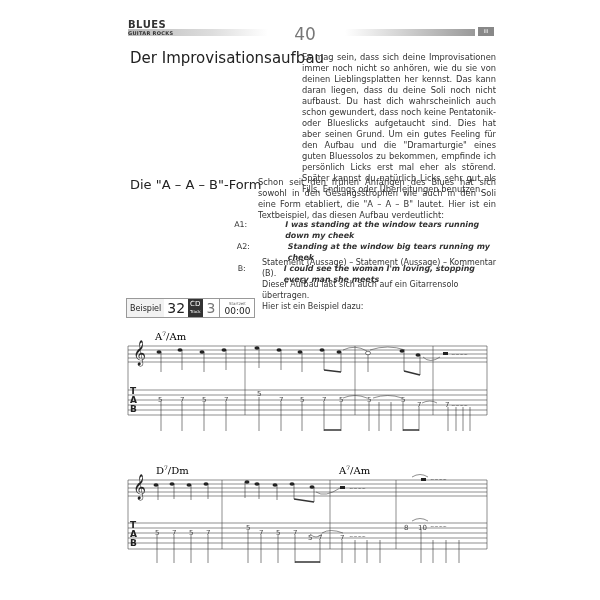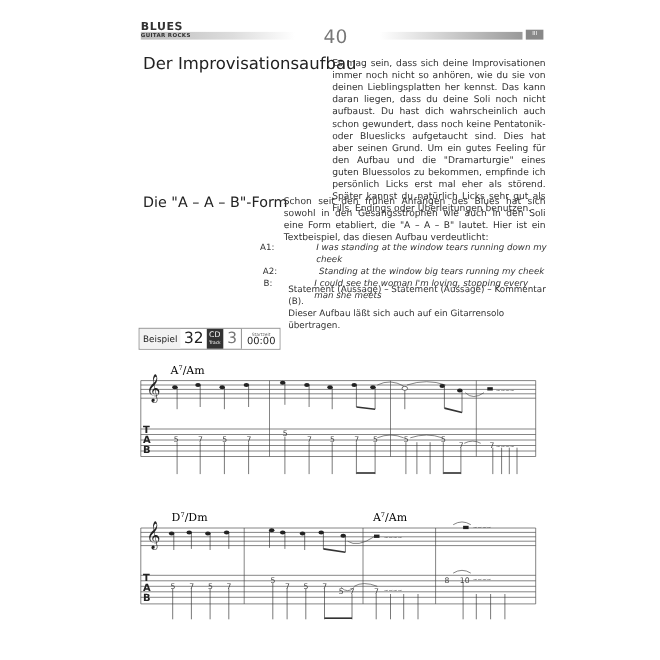--- a/index.html
+++ b/index.html
@@ -12,21 +12,21 @@
   .page-no { left:290px; top:24px; width:30px; text-align:center; font-size:17px; color:#777; }
   .corner-mark { left:478px; top:27px; width:16px; height:9px; background:#888; color:#fff; font-size:5px; text-align:center; line-height:9px; }
   h1.title { left:130px; top:49px; margin:0; font-size:15px; font-weight:normal; color:#222; }
   h2.sub { left:130px; top:177px; margin:0; font-size:13px; font-weight:normal; color:#222; }
   .para { font-size:8.3px; line-height:11px; text-align:justify; color:#333; }
   .p1 { left:302px; top:52px; width:194px; }
   .p2 { left:258px; top:177px; width:238px; }
   .lyrics { left:228px; top:219px; width:270px; font-size:7.9px; line-height:11px; }
   .lyrics .row { display:flex; }
   .lyrics .lbl { width:24px; text-align:right; color:#333; margin-right:10px; }
-  .lyrics .txt { font-style:italic; font-weight:normal; color:#333;margin-left:28px; }
+  .lyrics .txt { font-style:italic; font-weight:bold; color:#333;margin-left:28px; }
   .p3 { left:262px; top:257px; width:240px; font-size:8px; line-height:11px; color:#333; }
   .beispiel { left:126px; top:298px; height:18px; display:flex; align-items:stretch; border:1px solid #999; font-size:8px; }
   .beispiel .lab { padding:0 3px; display:flex; align-items:center; background:#f2f2f2; }
   .beispiel .num { font-size:14px; font-weight:normal; padding:0 3px; display:flex; align-items:center; }
   .beispiel .cd { background:#333; color:#fff; font-size:7px; line-height:8px; padding:1px 2px; display:flex; flex-direction:column; align-items:flex-start; justify-content:center; }
   .beispiel .cd small { font-size:4px; }
   .beispiel .track { font-size:14px; color:#777; padding:0 4px; display:flex; align-items:center; border-right:1px solid #999; }
   .beispiel .start { padding:0 4px; display:flex; flex-direction:column; align-items:center; justify-content:center; background:#fff; }
   .beispiel .start small { font-size:4px; color:#666; }
   .beispiel .start span { font-size:9px; }
@@ -62,20 +62,21 @@
   </div>
   <div class="row">
     <span class="lbl">B:</span>
     <span class="txt">I could see the woman I'm loving, stopping every man she meets</span>
   </div>
 </div>
 
 <div class="abs p3">
   <div>Statement (Aussage) – Statement (Aussage) – Kommentar (B).</div>
   <div>Dieser Aufbau läßt sich auch auf ein Gitarrensolo übertragen.</div>
+  <div>Hier ist ein Beispiel dazu:</div>
 </div>
 
 <div class="abs beispiel">
   <span class="lab">Beispiel</span>
   <span class="num">32</span>
   <span class="cd">
     <span>CD</span>
     <small>Track</small>
   </span>
   <span class="track">3</span>

